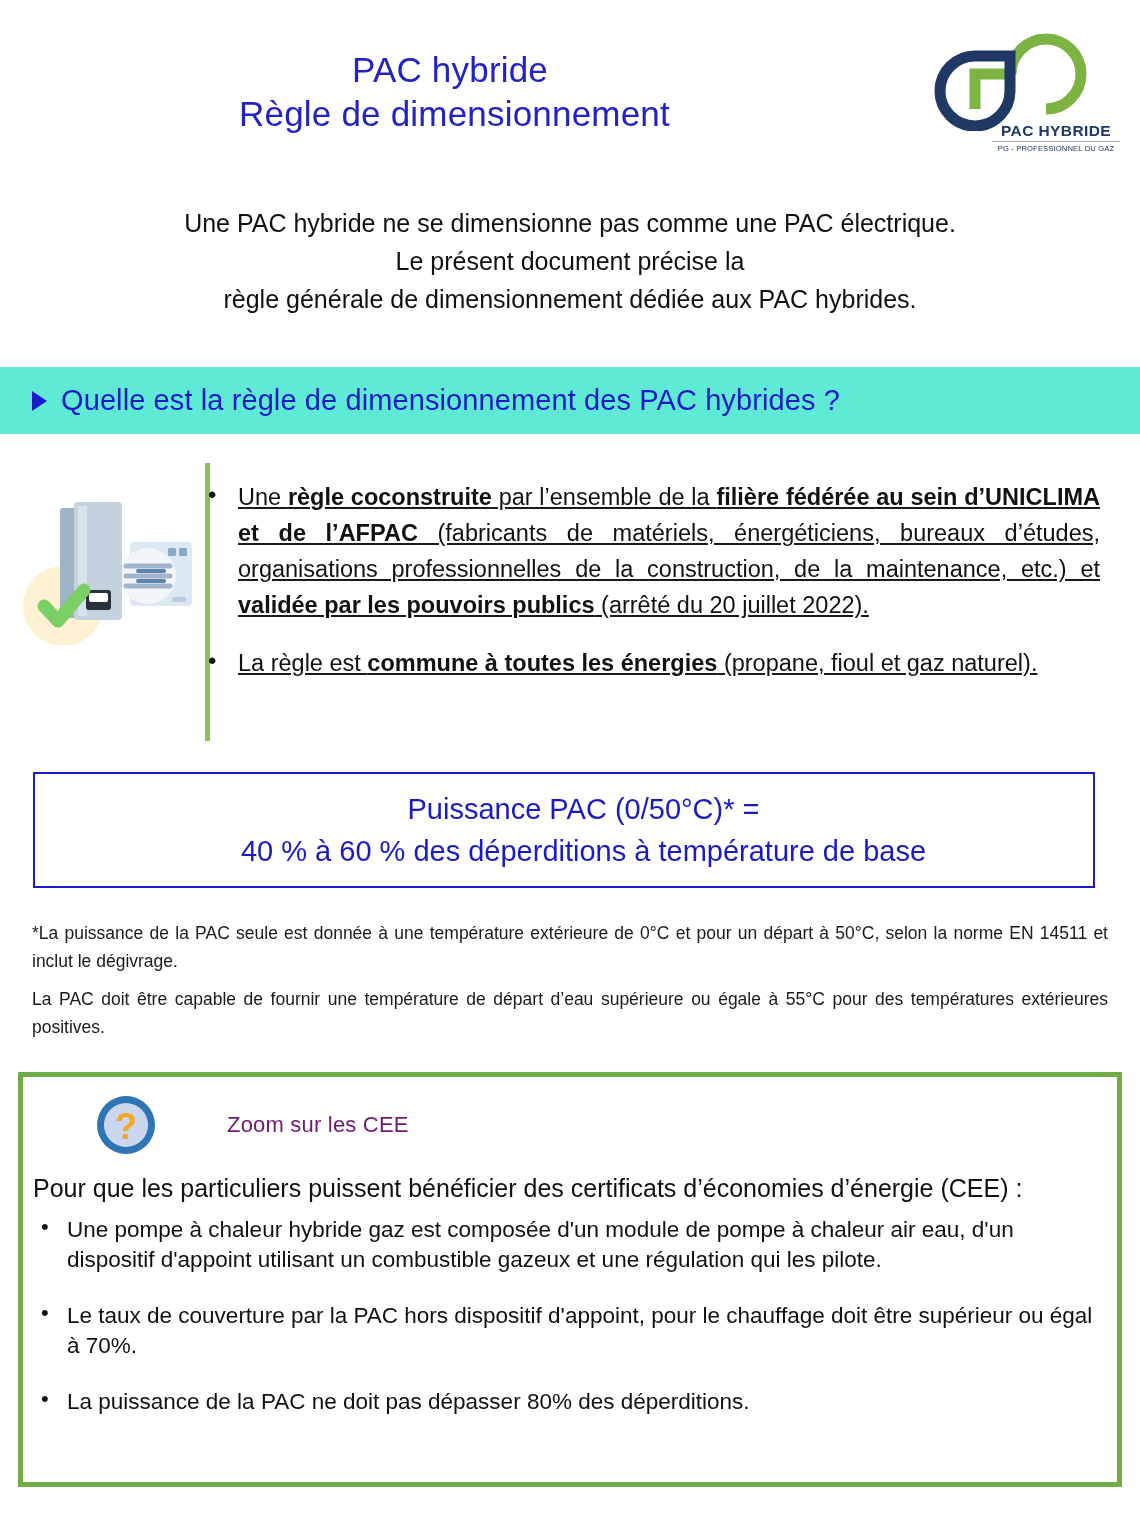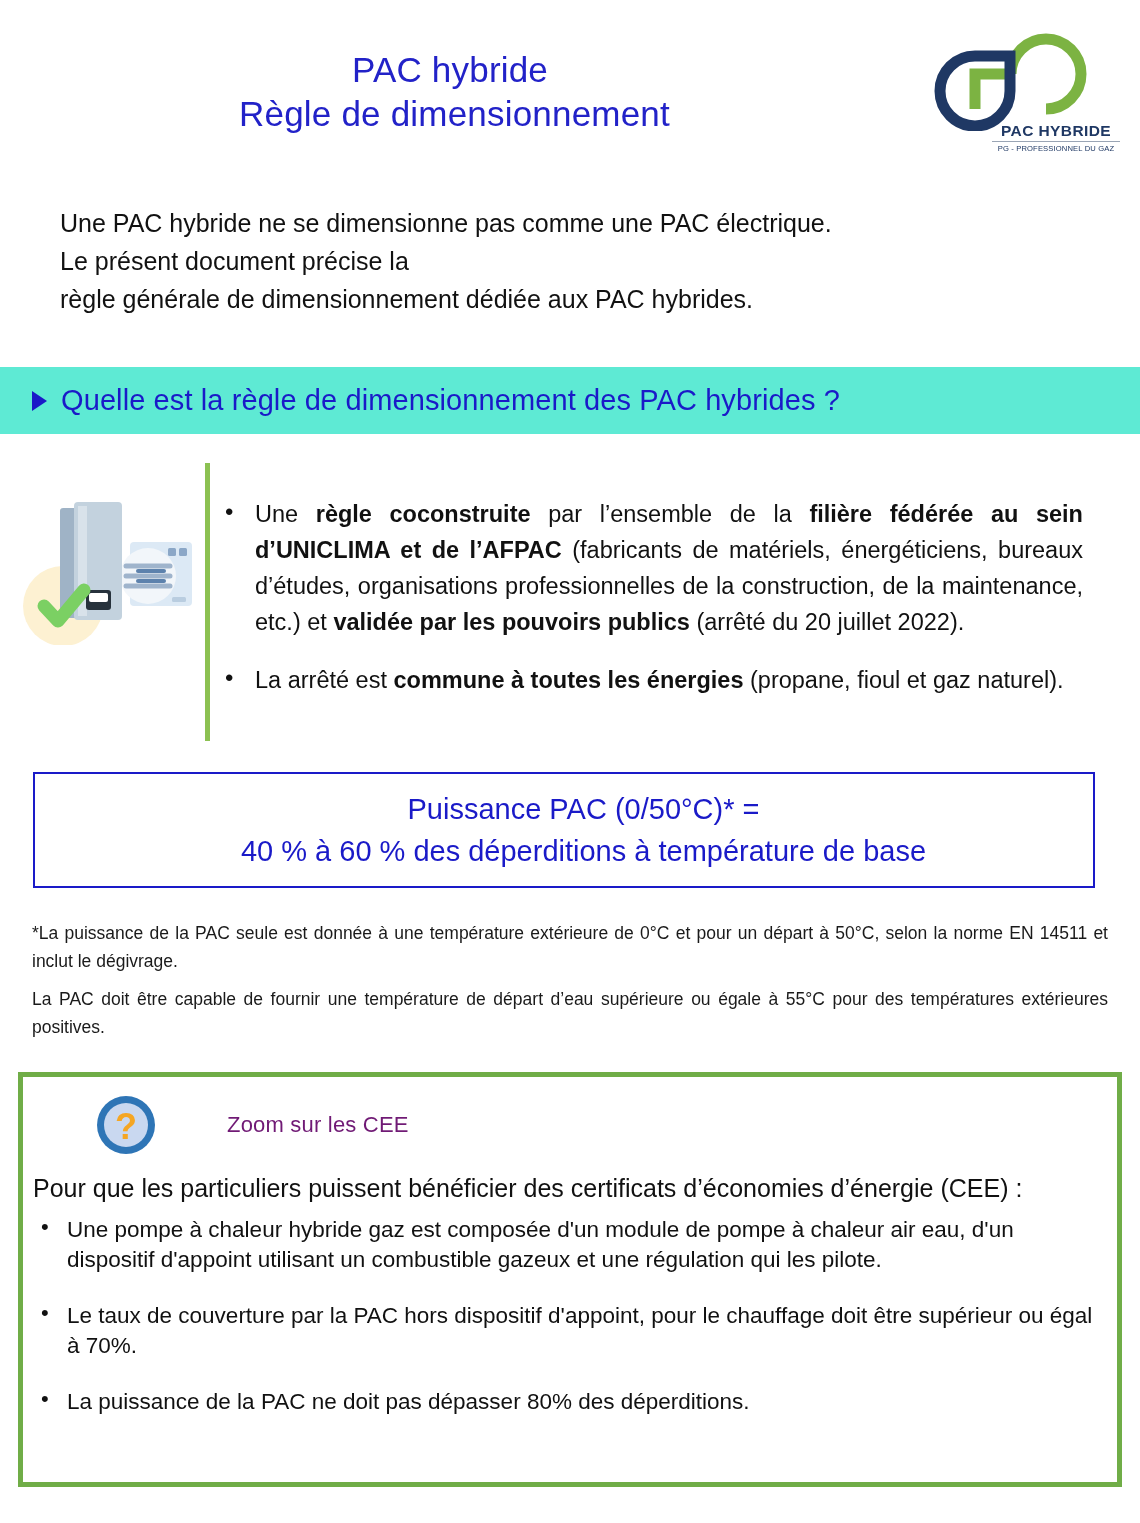--- a/index.html
+++ b/index.html
@@ -64,20 +64,21 @@
   }
   .logo-sub {
     color: #1f3864;
     font-size: 7.6px;
     letter-spacing: 0.15px;
     line-height: 10px;
   }
 
   
   .intro {
+    text-align: center;
     color: #111111;
     font-size: 25px;
     line-height: 38px;
     padding: 8px 60px 0 60px;
   }
   .intro span { display: block; }
 
   
   .section-band {
     position: absolute;
@@ -123,23 +124,24 @@
     position: absolute;
     left: 205px;
     top: 8px;
     width: 915px;
     border-left: 5px solid #8cc152;
     padding-left: 0;
     min-height: 278px;
     box-sizing: border-box;
   }
   ul.rule-list {
-    margin: 17px;
+    margin: 0;
     padding: 16px 20px 0 28px;
     list-style: none;
+    text-decoration: underline;
   }
   ul.rule-list li {
     position: relative;
     font-size: 23.5px;
     line-height: 36px;
     text-align: justify;
     color: #111111;
     margin-bottom: 22px;
   }
   ul.rule-list li:last-child { margin-bottom: 0; }
@@ -312,21 +314,21 @@
 
     <rect x="64" y="110" width="25" height="20" rx="3" fill="#27323c"></rect>
     <rect x="67" y="113" width="19" height="9" rx="2" fill="#ffffff"></rect>
 
     <path d="M22 126 L36 141 L62 110" fill="none" stroke="#7bd063" stroke-width="13" stroke-linecap="round" stroke-linejoin="round"></path>
   </svg>
 
   <div class="bullet-area">
     <ul class="rule-list">
       <li id="rule-li-0"><span>Une </span><b>règle coconstruite</b><span> par l’ensemble de la </span><b>filière fédérée au sein d’UNICLIMA et de l’AFPAC</b><span> (fabricants de matériels, énergéticiens, bureaux d’études, organisations professionnelles de la construction, de la maintenance, etc.) et </span><b>validée par les pouvoirs publics</b><span> (arrêté du 20 juillet 2022).</span></li>
-      <li id="rule-li-1"><span>La arrêté est </span><b>commune à toutes les énergies</b><span> (propane, fioul et gaz naturel).</span></li>
+      <li id="rule-li-1"><span>La règle est </span><b>commune à toutes les énergies</b><span> (propane, fioul et gaz naturel).</span></li>
     </ul>
   </div>
 </div>
 
 <div class="formula-box">
   <div class="formula-line">Puissance PAC (0/50°C)* =</div>
   <div class="formula-line">40 % à 60 % des déperditions à température de base</div>
 </div>
 
 <div class="footnote">

